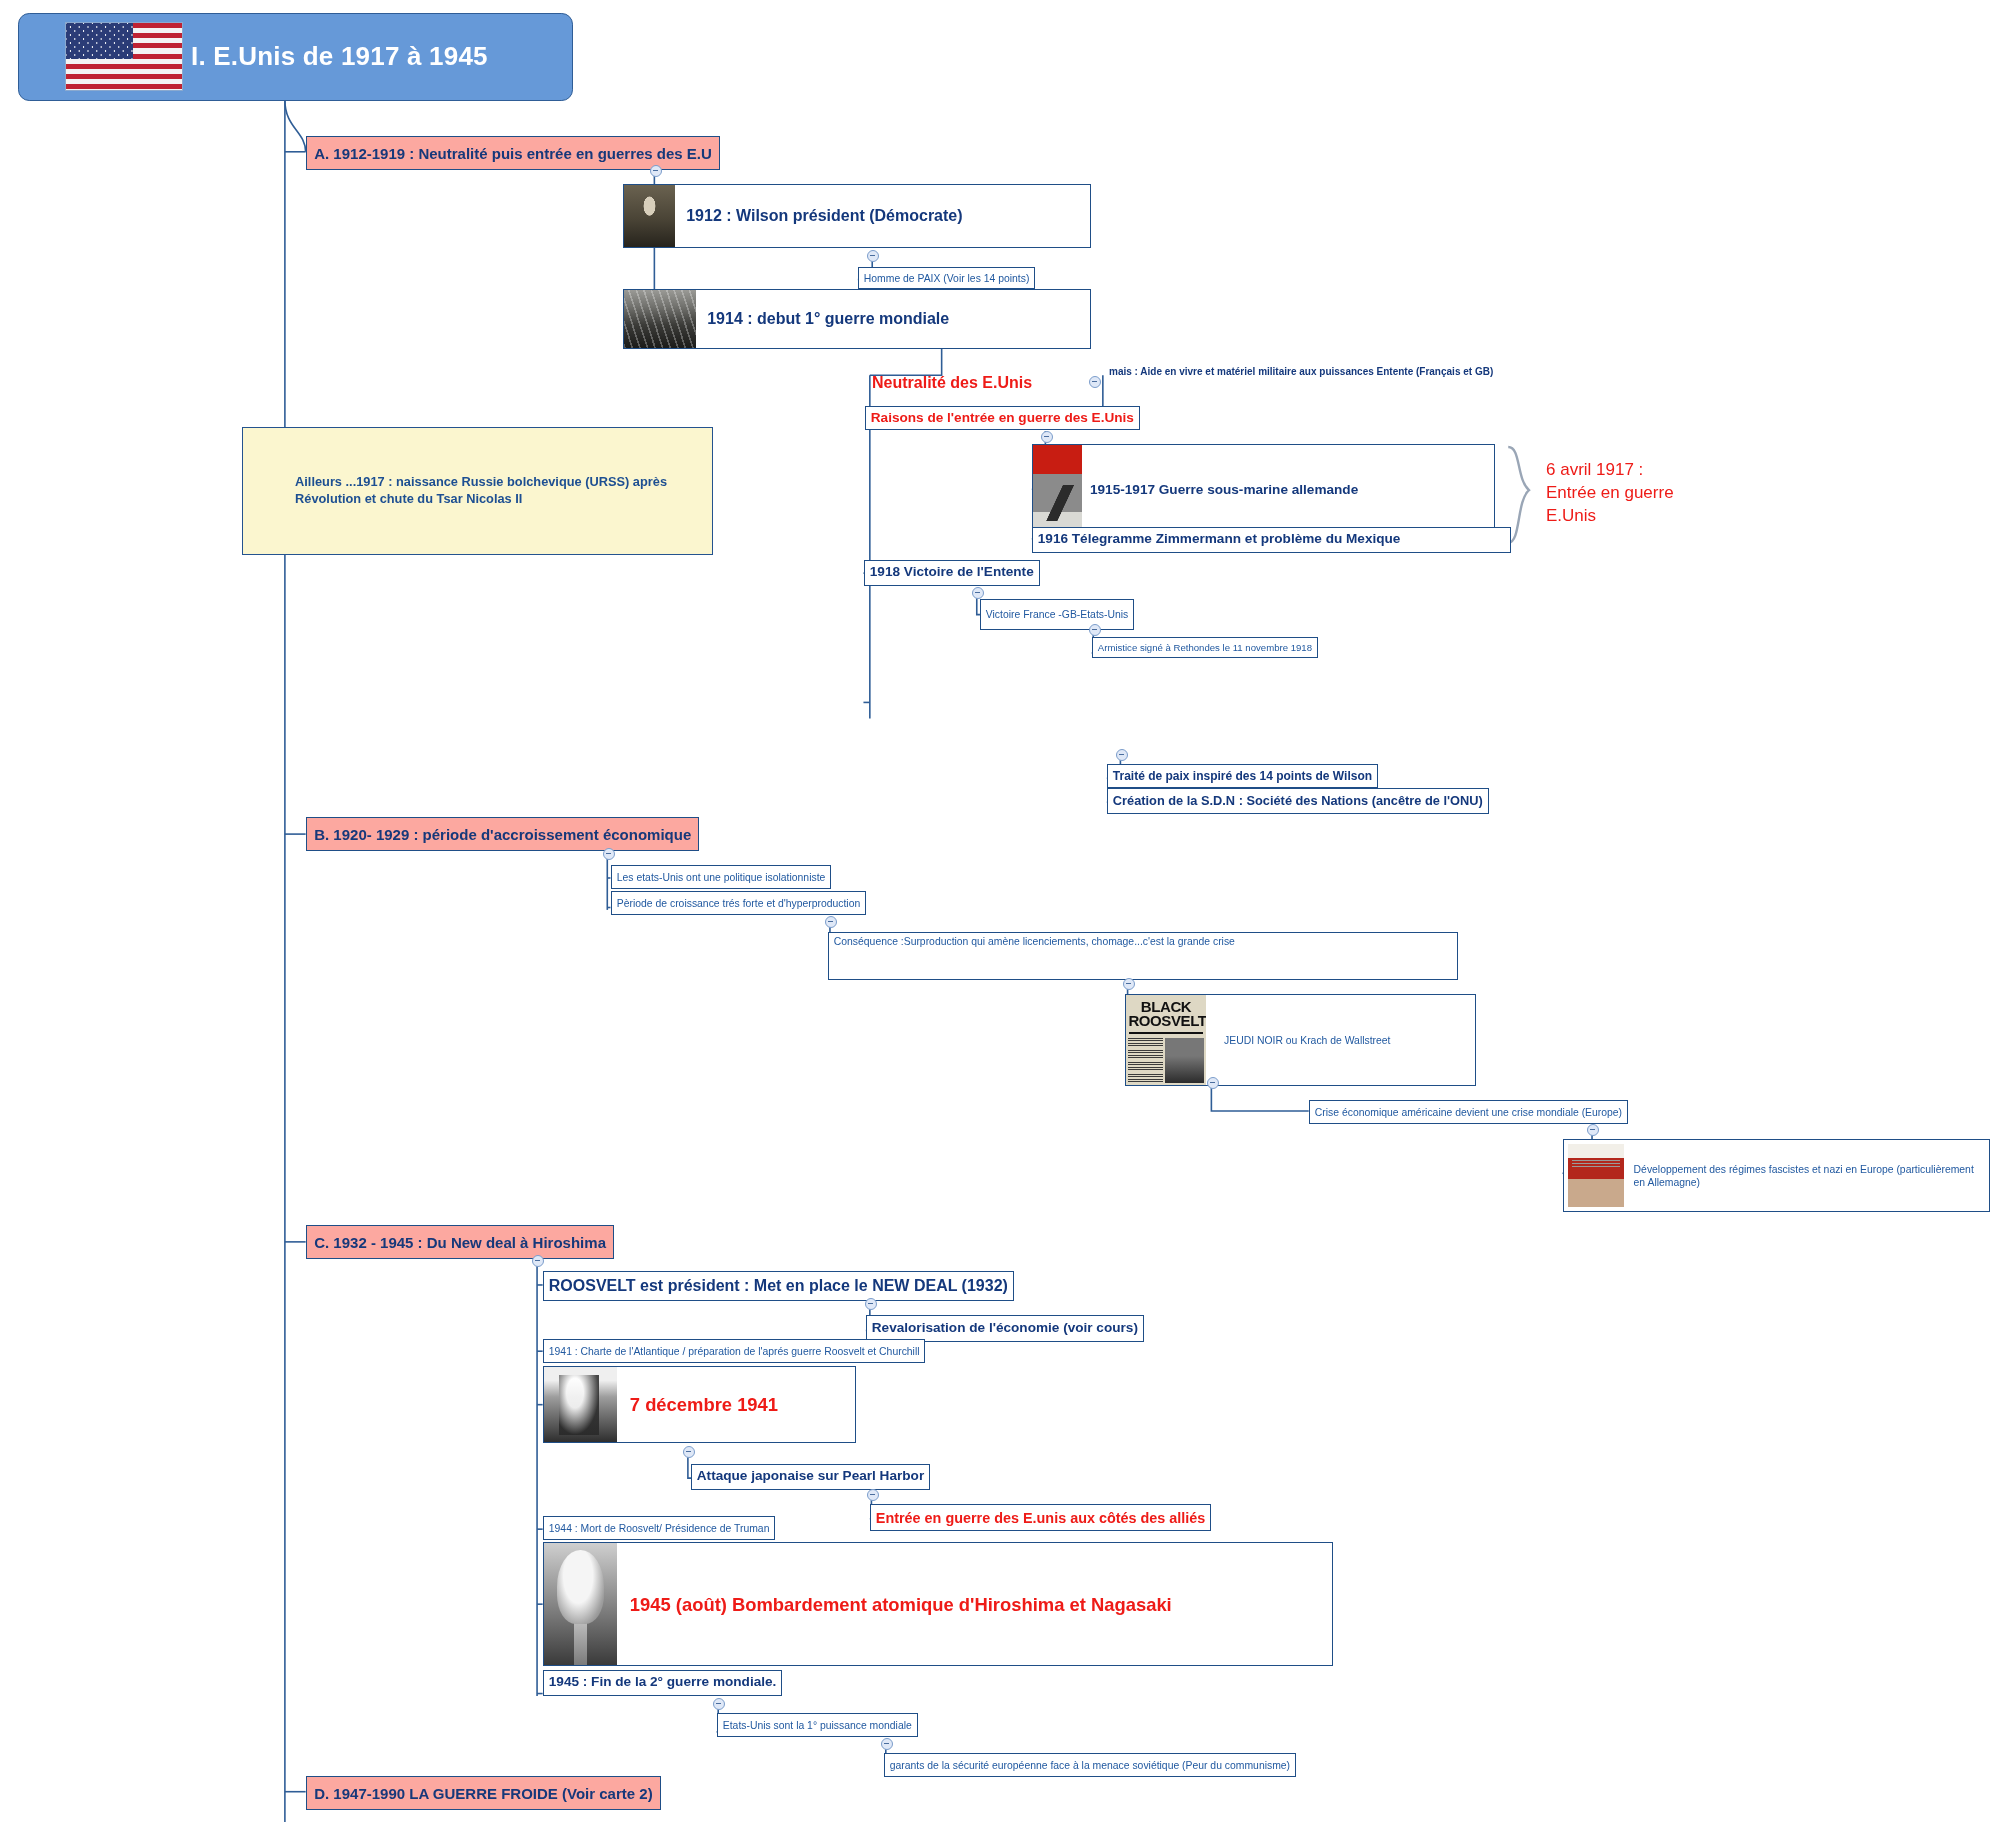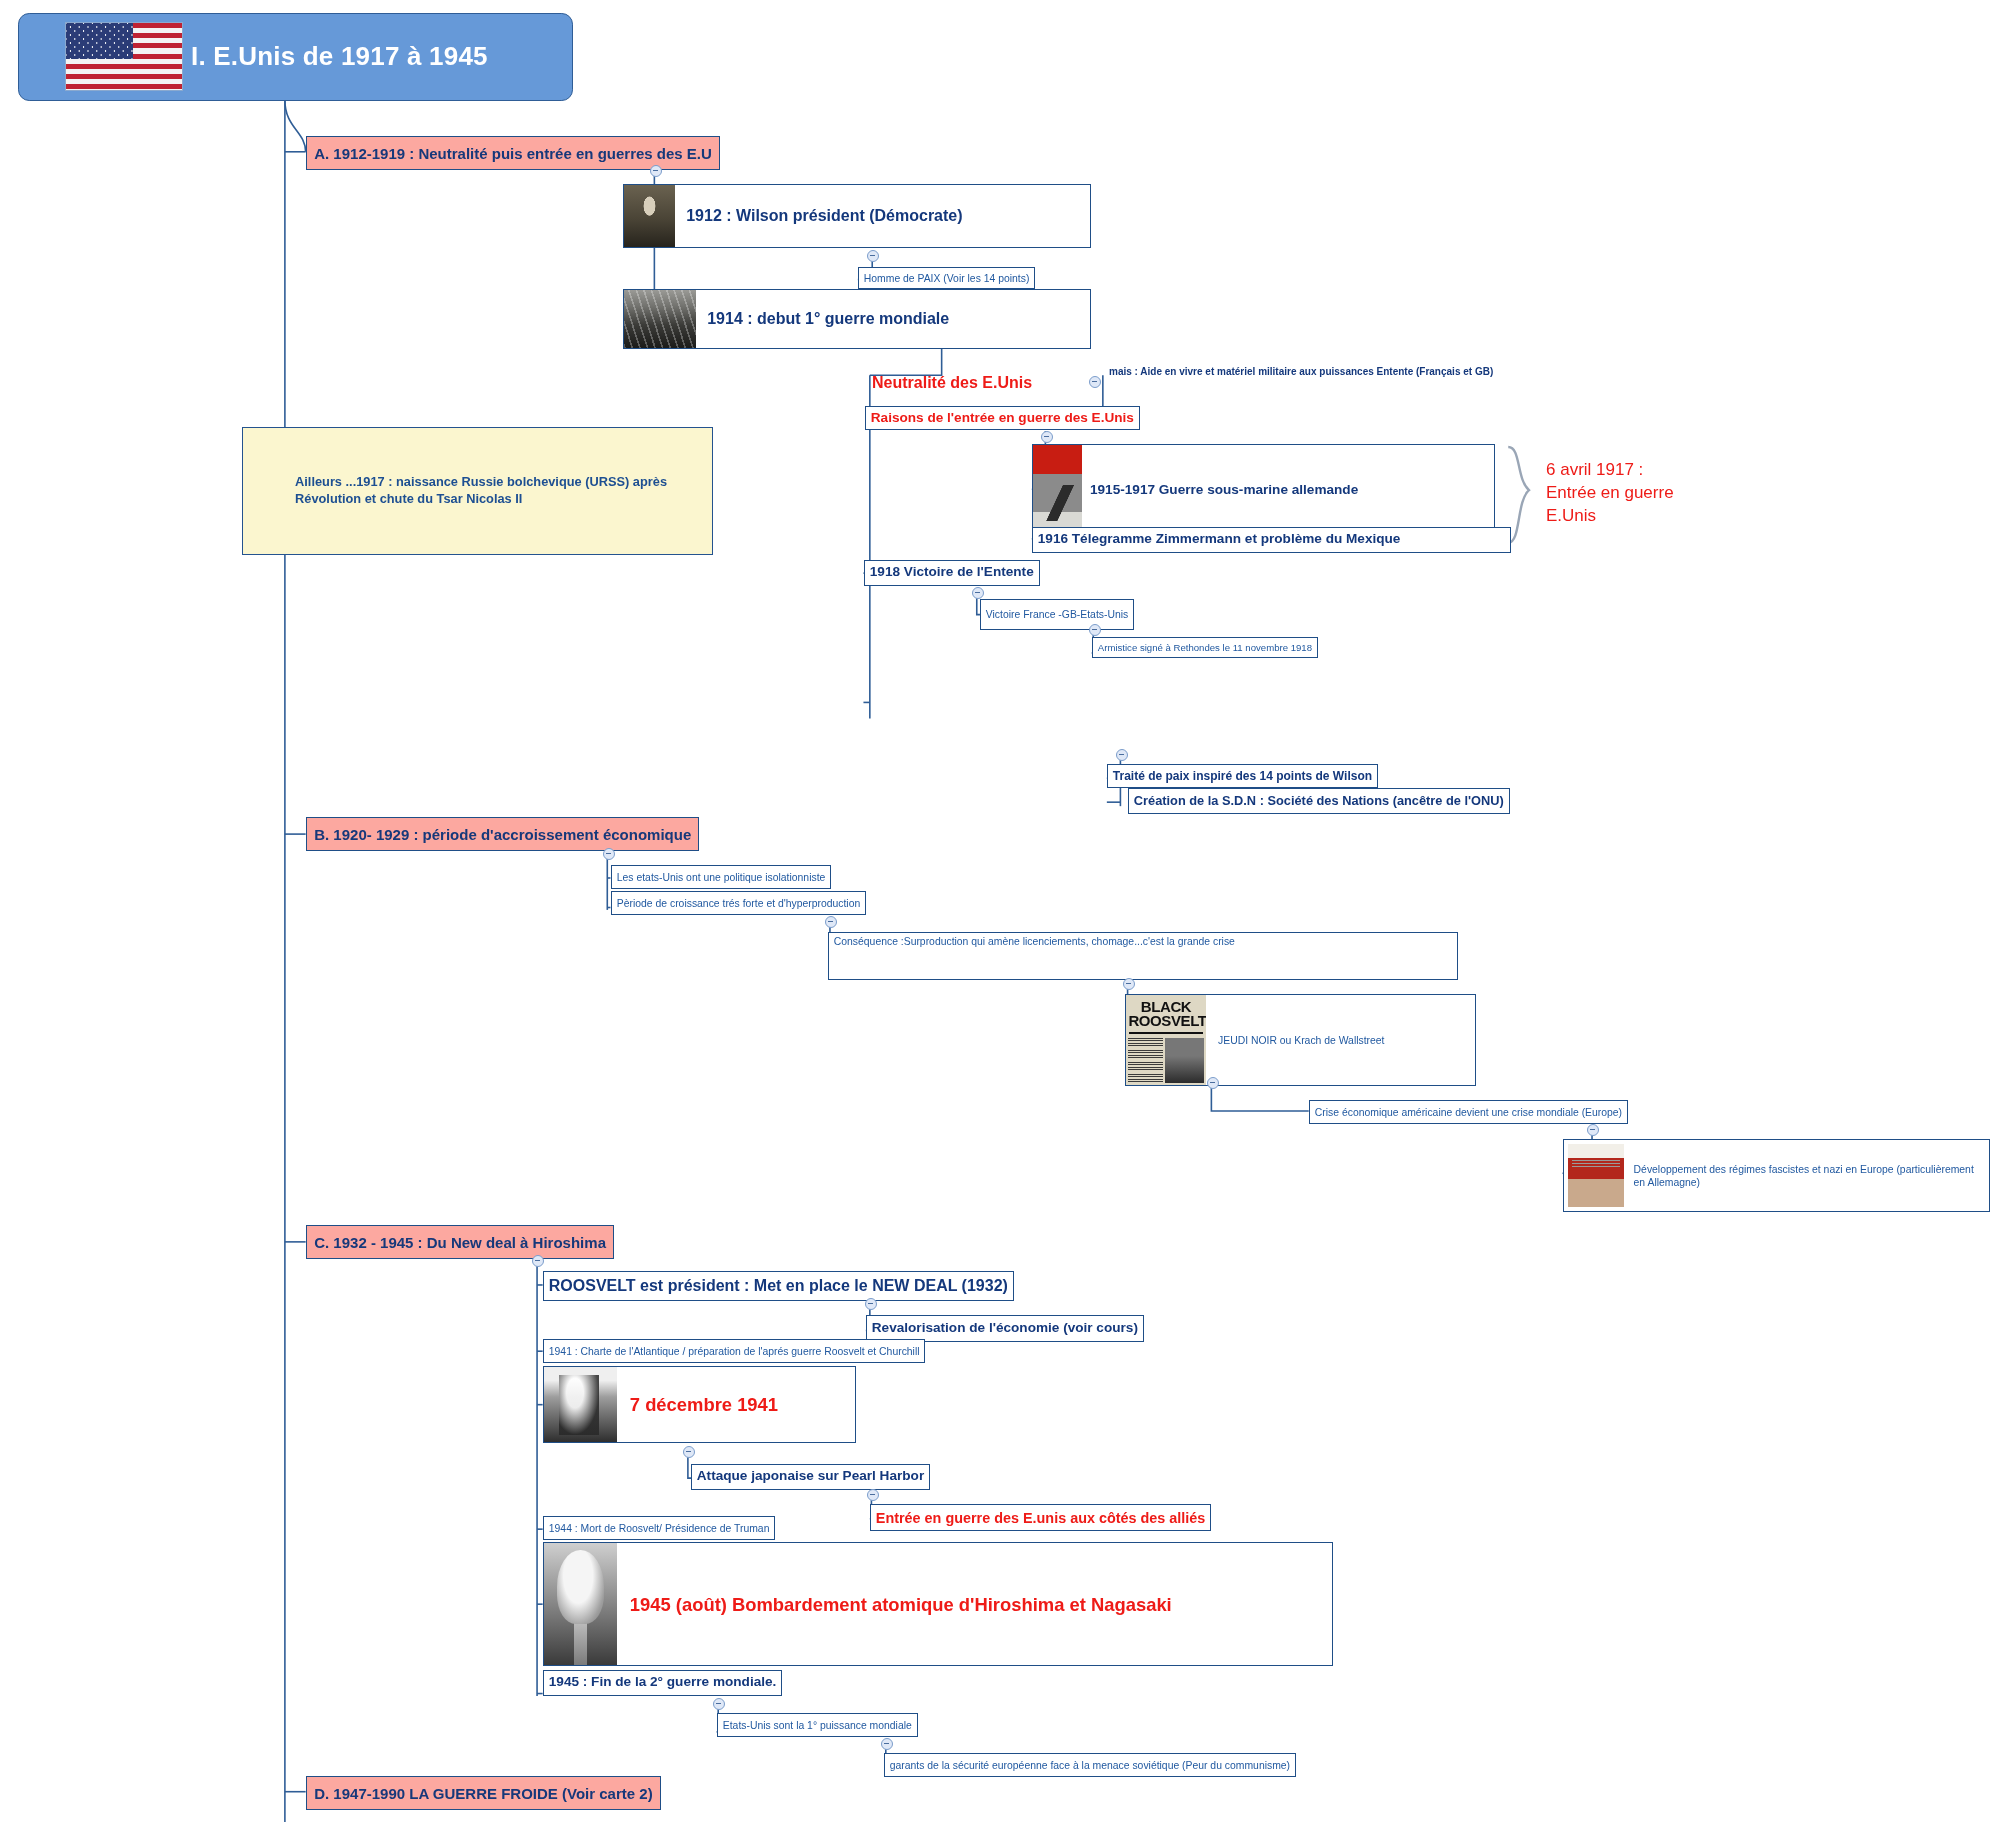--- a/index.html
+++ b/index.html
@@ -331,21 +331,21 @@
 
   <div class="node box tiny" style="left:1092px;top:637px;height:21px;">
     <span class="lbl">Armistice signé à Rethondes le 11 novembre 1918</span>
   </div>
 
   <div class="bullet" style="left:1116px;top:749px;"></div>
 
   <div class="node box bold" style="left:1107px;top:764px;height:24px;">
     <span class="lbl">Traité de paix inspiré des 14 points de Wilson</span>
   </div>
-  <div class="node box bold" style="left:1107px;top:788px;height:25.5px;margin-left:21px;">
+  <div class="node box bold" style="left:1107px;top:788px;height:25.5px;">
     <span class="lbl" style="font-size:12.8px;">Création de la S.D.N : Société des Nations (ancêtre de l'ONU)</span>
   </div>
 
   <div class="node note" style="left:242px;top:427px;width:471px;height:128px;align-items:flex-end;">
     <div class="thumb t-lenin" style="margin:4.8px 0 4.8px 4.8px;"></div>
     <span class="lbl">Ailleurs ...1917 : naissance Russie bolchevique (URSS) après Révolution et chute du Tsar Nicolas II</span>
   </div>
 
   <div class="node section-node" style="left:306px;top:817px;height:34px;">
     <span class="lbl">B. 1920- 1929 : période d'accroissement économique</span>
@@ -370,21 +370,21 @@
       <div class="bt-head">
         <span>BLACK</span><br>
         <span>ROOSVELT</span>
       </div>
       <div class="bt-rule"></div>
       <div class="bt-cols">
         <div class="bt-col"></div>
         <div class="bt-photo"></div>
       </div>
     </div>
-    <span class="lbl" style="padding-left:12px;">JEUDI NOIR ou Krach de Wallstreet</span>
+    <span class="lbl" style="padding-left:18px;">JEUDI NOIR ou Krach de Wallstreet</span>
   </div>
   <div class="bullet" style="left:1207px;top:1077px;"></div>
 
   <div class="node box small" style="left:1309px;top:1100px;height:24px;">
     <span class="lbl">Crise économique américaine devient une crise mondiale (Europe)</span>
   </div>
   <div class="bullet" style="left:1587px;top:1124px;"></div>
 
   <div class="node box small" style="left:1563px;top:1139px;width:427px;height:73px;">
     <div class="thumb t-nazi" style="margin:4px 0 4px 4px;"></div>

